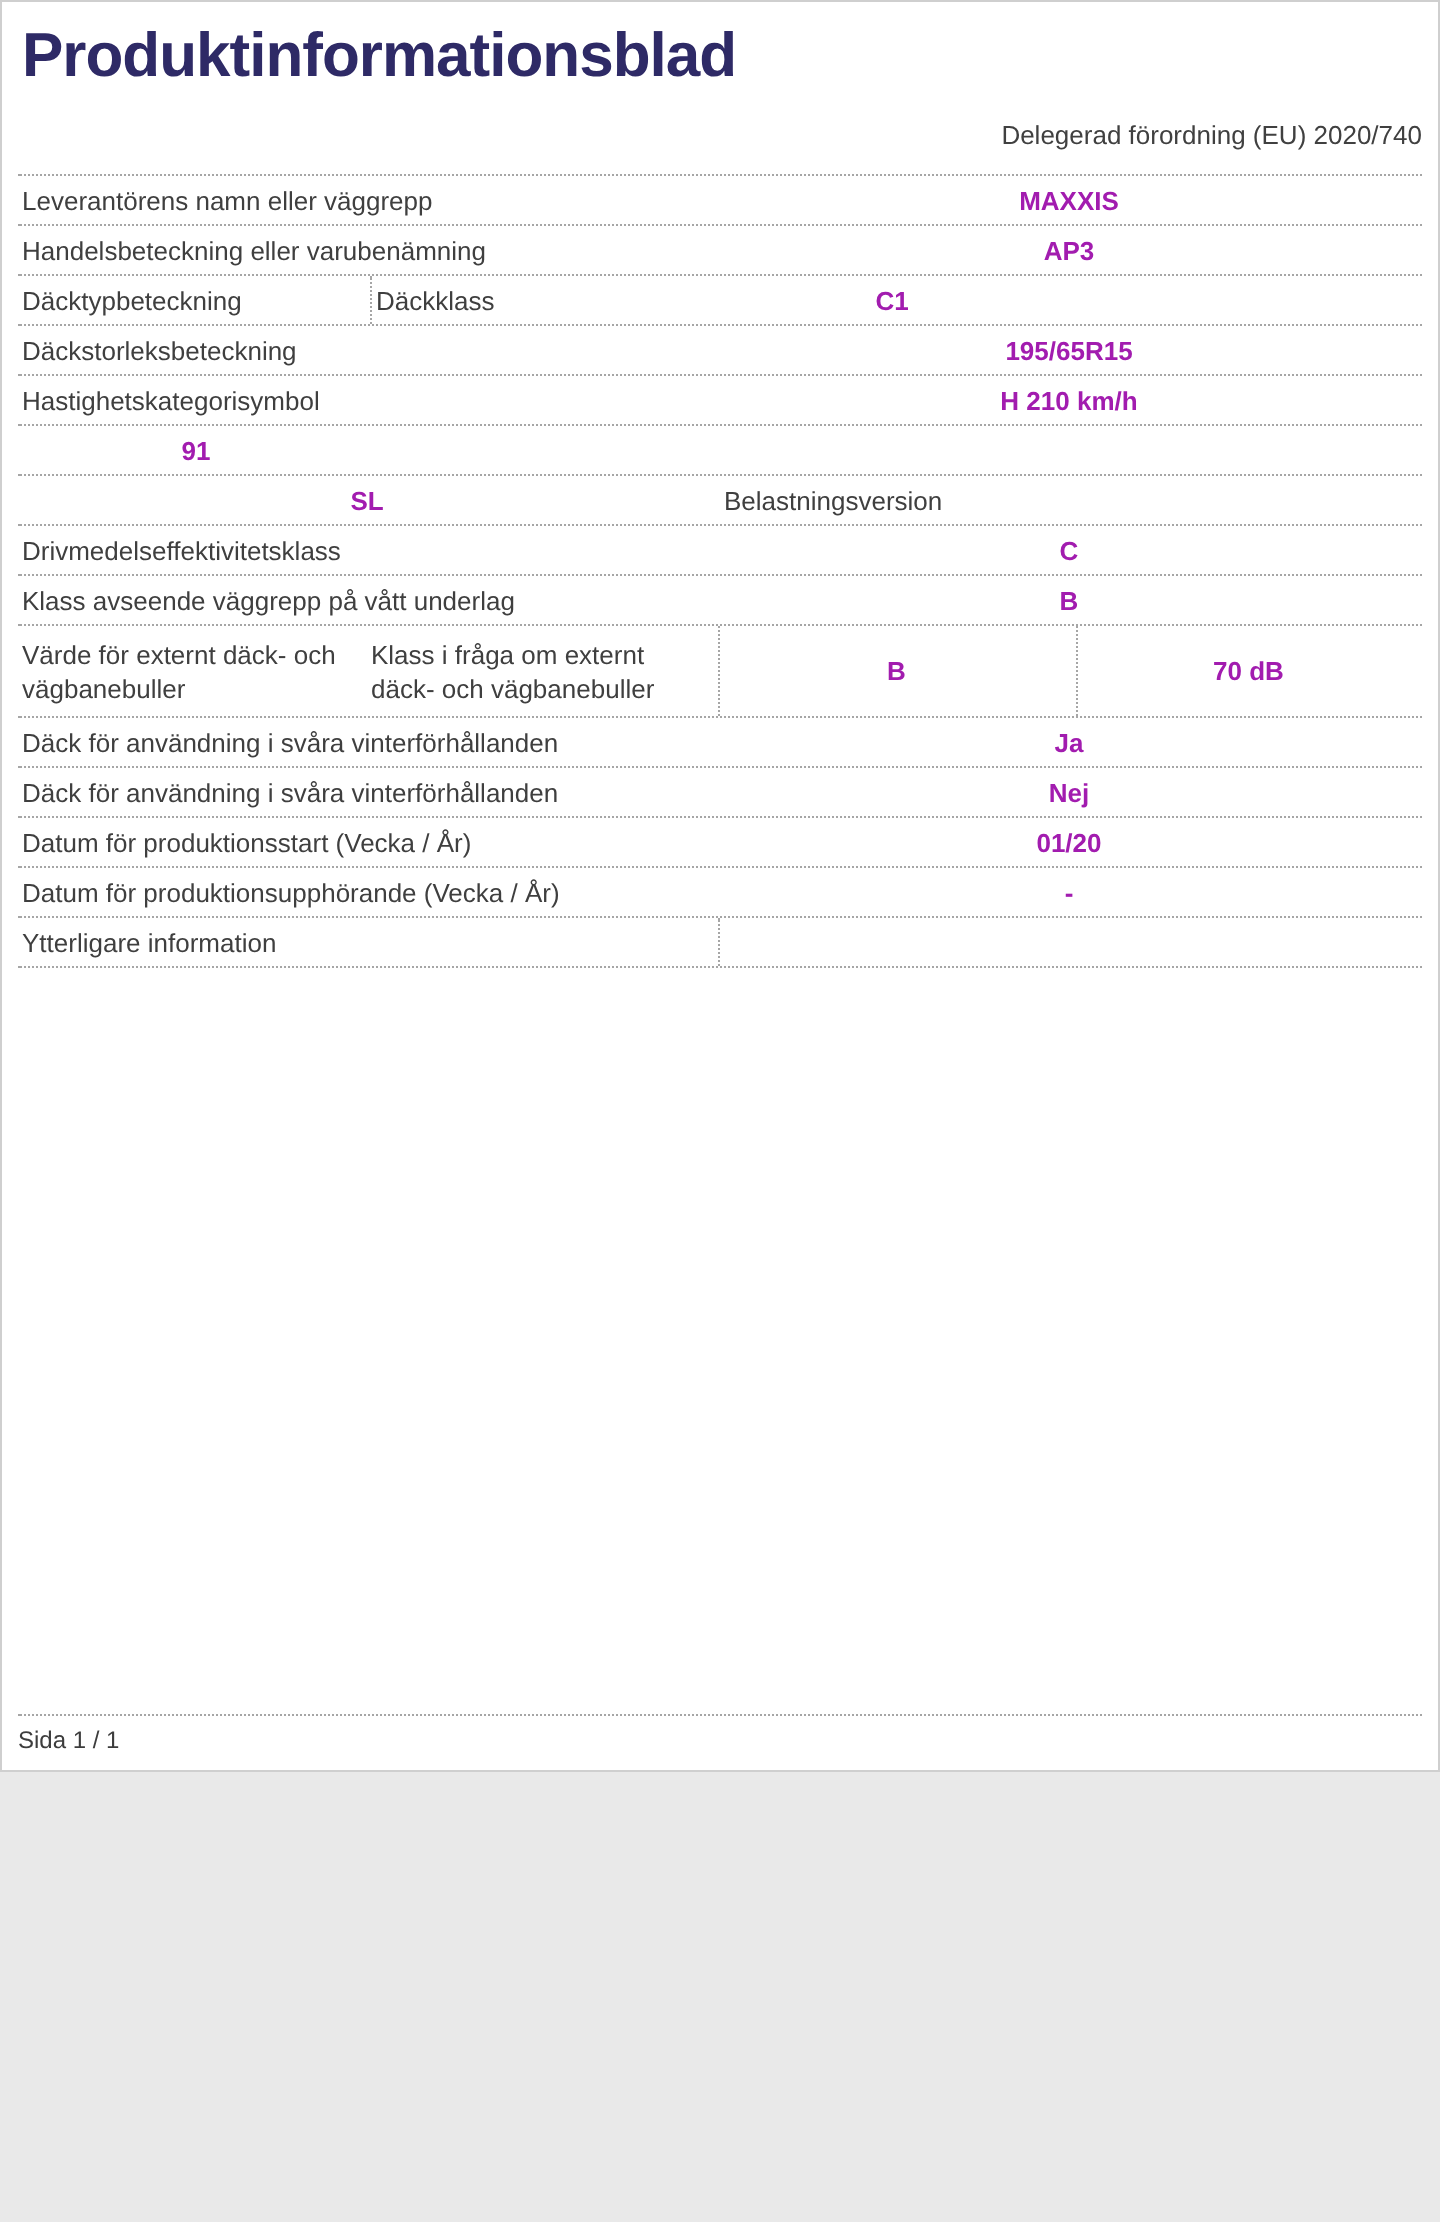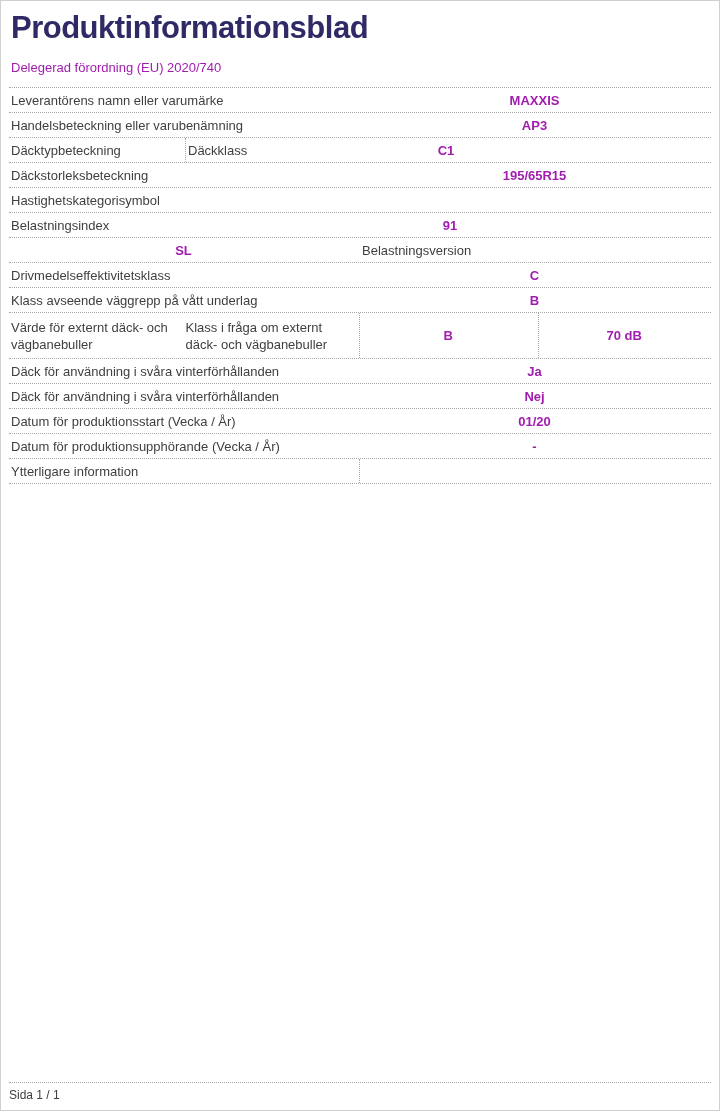--- a/index.html
+++ b/index.html
@@ -1,19 +1,19 @@
 <!DOCTYPE html>
 <html><head>
 <meta charset="utf-8">
 <style>
   html, body { margin: 0; padding: 0; background: #e9e9e9; }
   .page {
     position: relative;
     width: 720px;
-    height: 1111px;
+    height: 886px;
     margin: 0 auto;
     background: #ffffff;
     border: 1px solid #cfcfcf;
     box-sizing: border-box;
     font-family: "Liberation Sans", sans-serif;
     color: #3d3d3d;
     overflow: hidden;
   }
   .content { padding: 0 8px; }
   .title {
@@ -21,21 +21,22 @@
     padding: 8px 0 0 2px;
     font-size: 31px;
     line-height: 38px;
     font-weight: bold;
     color: #2e2a66;
     letter-spacing: -0.5px;
   }
   .subtitle {
     margin: 13px 0 12px 2px;
     font-size: 13px;
-    color: #a21caf;
+    color: #404040;
+    text-align: right;
   }
   .table { border-top: 1px dotted #a6a6a6; }
   .row {
     display: flex;
     align-items: stretch;
     min-height: 25px;
     border-bottom: 1px dotted #a6a6a6;
     font-size: 13px;
     box-sizing: border-box;
   }
@@ -77,21 +78,21 @@
 
 <div class="page">
   <div class="content">
 
     <h1 class="title">Produktinformationsblad</h1>
     <div class="subtitle">Delegerad förordning (EU) 2020/740</div>
 
     <div class="table">
 
       <div class="row">
-        <div class="cell label-cell w-half">Leverantörens namn eller varumärke</div>
+        <div class="cell label-cell w-half">Leverantörens namn eller väggrepp</div>
         <div class="cell value-cell w-half">MAXXIS</div>
       </div>
 
       <div class="row">
         <div class="cell label-cell w-half">Handelsbeteckning eller varubenämning</div>
         <div class="cell value-cell w-half">AP3</div>
       </div>
 
       <div class="row">
         <div class="cell label-cell w-a divider-right">Däcktypbeteckning</div>
@@ -99,24 +100,24 @@
         <div class="cell value-cell w-d">C1</div>
       </div>
 
       <div class="row">
         <div class="cell label-cell w-half">Däckstorleksbeteckning</div>
         <div class="cell value-cell w-half">195/65R15</div>
       </div>
 
       <div class="row">
         <div class="cell label-cell w-half">Hastighetskategorisymbol</div>
+        <div class="cell value-cell w-half">H 210 km/h</div>
       </div>
 
       <div class="row">
-        <div class="cell label-cell w-half">Belastningsindex</div>
         <div class="cell value-cell w-c">91</div>
         <div class="cell fill"></div>
       </div>
 
       <div class="row">
         <div class="cell value-cell w-half">SL</div>
         <div class="cell label-cell w-half">Belastningsversion</div>
       </div>
 
       <div class="row">

